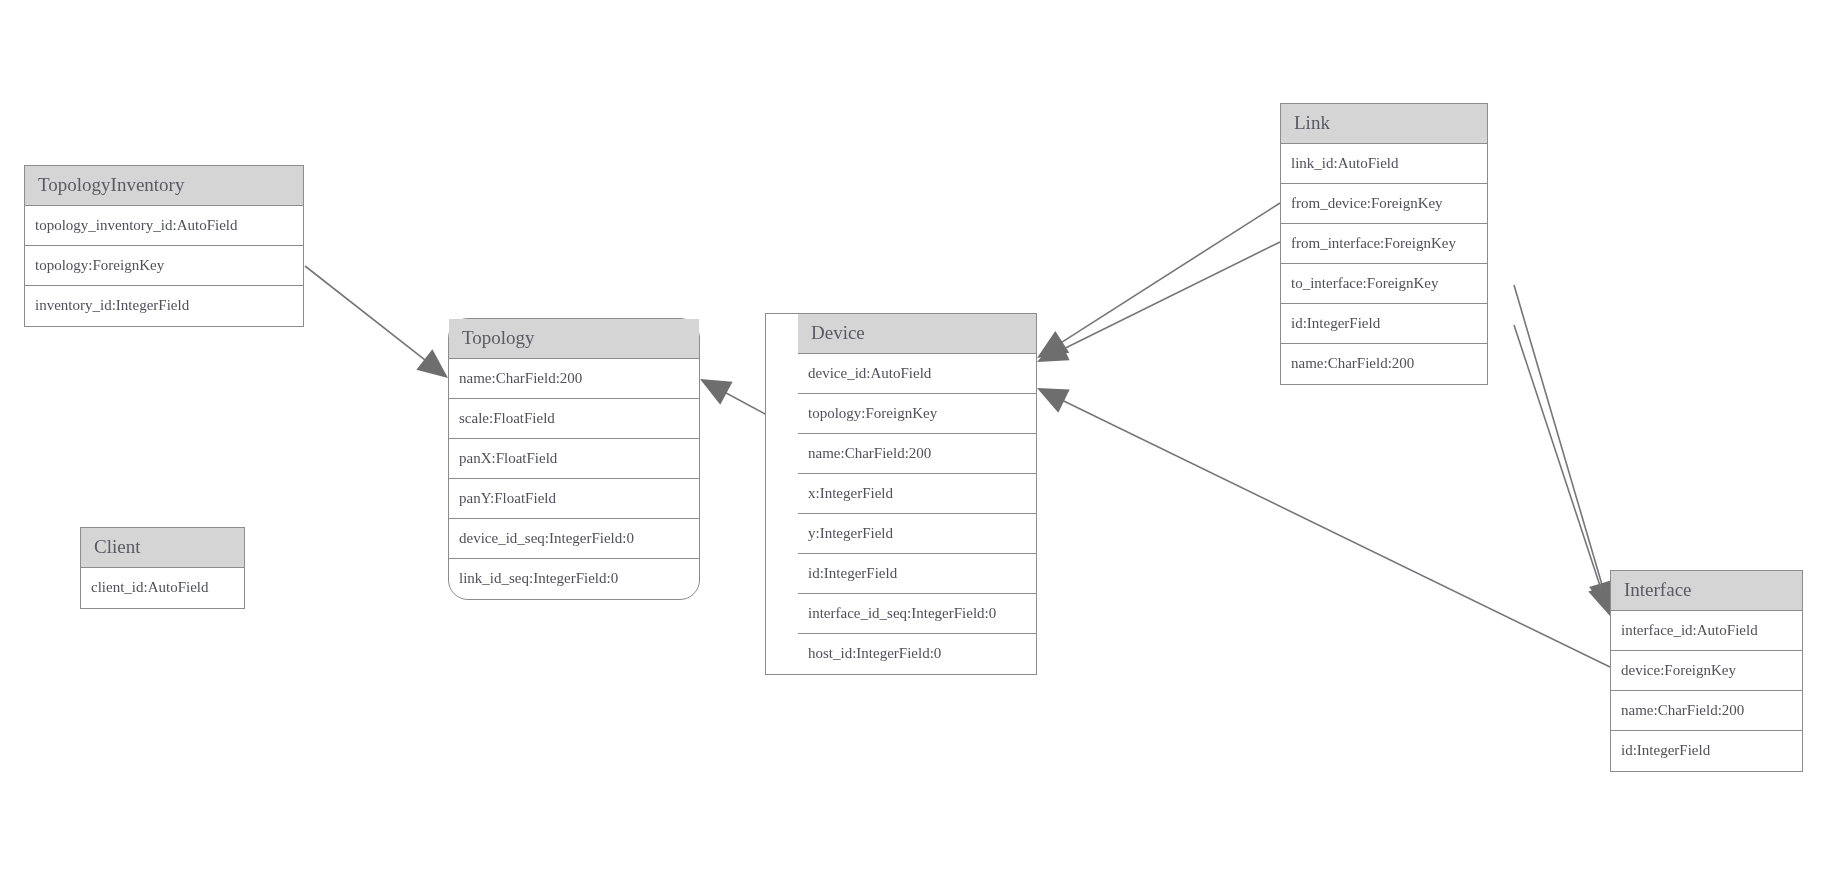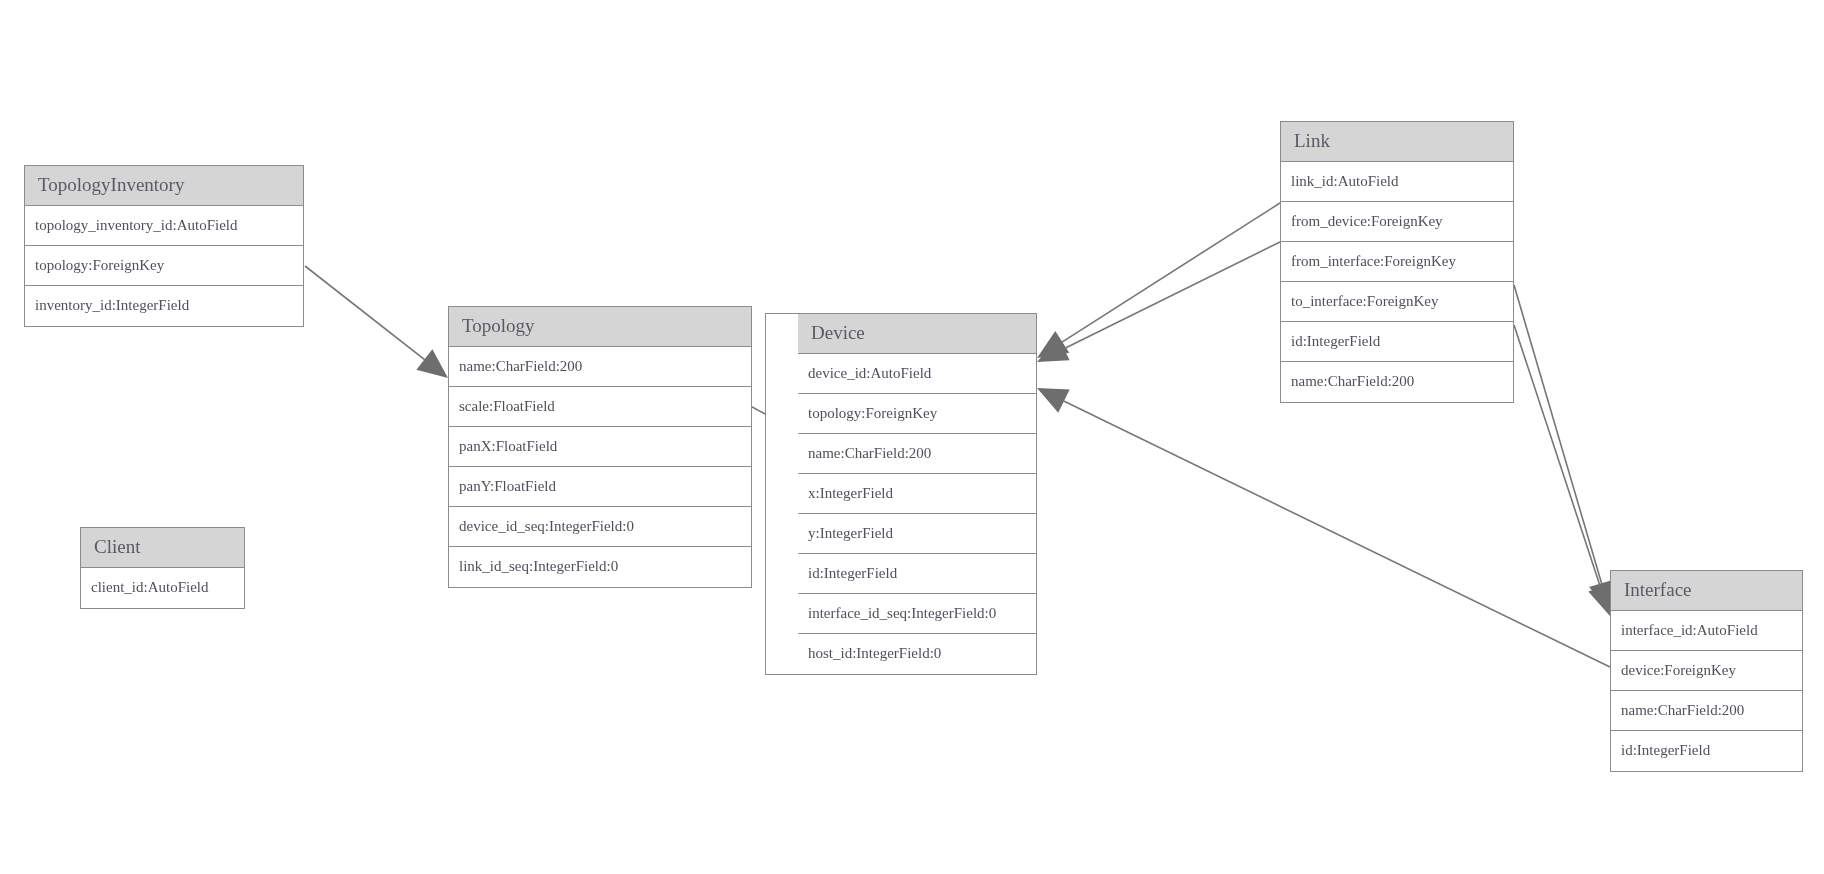--- a/index.html
+++ b/index.html
@@ -98,21 +98,21 @@
 
   <div id="entity-layer">
       <div class="entity" style="left: 24px; top: 165px; width: 280px;">
         <div class="entity-header">TopologyInventory</div>
         <div class="entity-fields">
           <div class="field-row">topology_inventory_id:AutoField</div>
           <div class="field-row">topology:ForeignKey</div>
           <div class="field-row">inventory_id:IntegerField</div>
         </div>
       </div>
-      <div class="entity" style="left: 448px; top: 306px; width: 304px;">
+      <div class="entity" style="left: 448px; top: 318px; width: 252px; border-radius: 20px;">
         <div class="entity-header">Topology</div>
         <div class="entity-fields">
           <div class="field-row">name:CharField:200</div>
           <div class="field-row">scale:FloatField</div>
           <div class="field-row">panX:FloatField</div>
           <div class="field-row">panY:FloatField</div>
           <div class="field-row">device_id_seq:IntegerField:0</div>
           <div class="field-row">link_id_seq:IntegerField:0</div>
         </div>
       </div>
@@ -122,21 +122,21 @@
           <div class="field-row">device_id:AutoField</div>
           <div class="field-row">topology:ForeignKey</div>
           <div class="field-row">name:CharField:200</div>
           <div class="field-row">x:IntegerField</div>
           <div class="field-row">y:IntegerField</div>
           <div class="field-row">id:IntegerField</div>
           <div class="field-row">interface_id_seq:IntegerField:0</div>
           <div class="field-row">host_id:IntegerField:0</div>
         </div>
       </div>
-      <div class="entity" style="left: 1280px; top: 103px; width: 234px; margin-top: 18px;">
+      <div class="entity" style="left: 1280px; top: 103px; width: 208px;">
         <div class="entity-header">Link</div>
         <div class="entity-fields">
           <div class="field-row">link_id:AutoField</div>
           <div class="field-row">from_device:ForeignKey</div>
           <div class="field-row">from_interface:ForeignKey</div>
           <div class="field-row">to_interface:ForeignKey</div>
           <div class="field-row">id:IntegerField</div>
           <div class="field-row">name:CharField:200</div>
         </div>
       </div>

